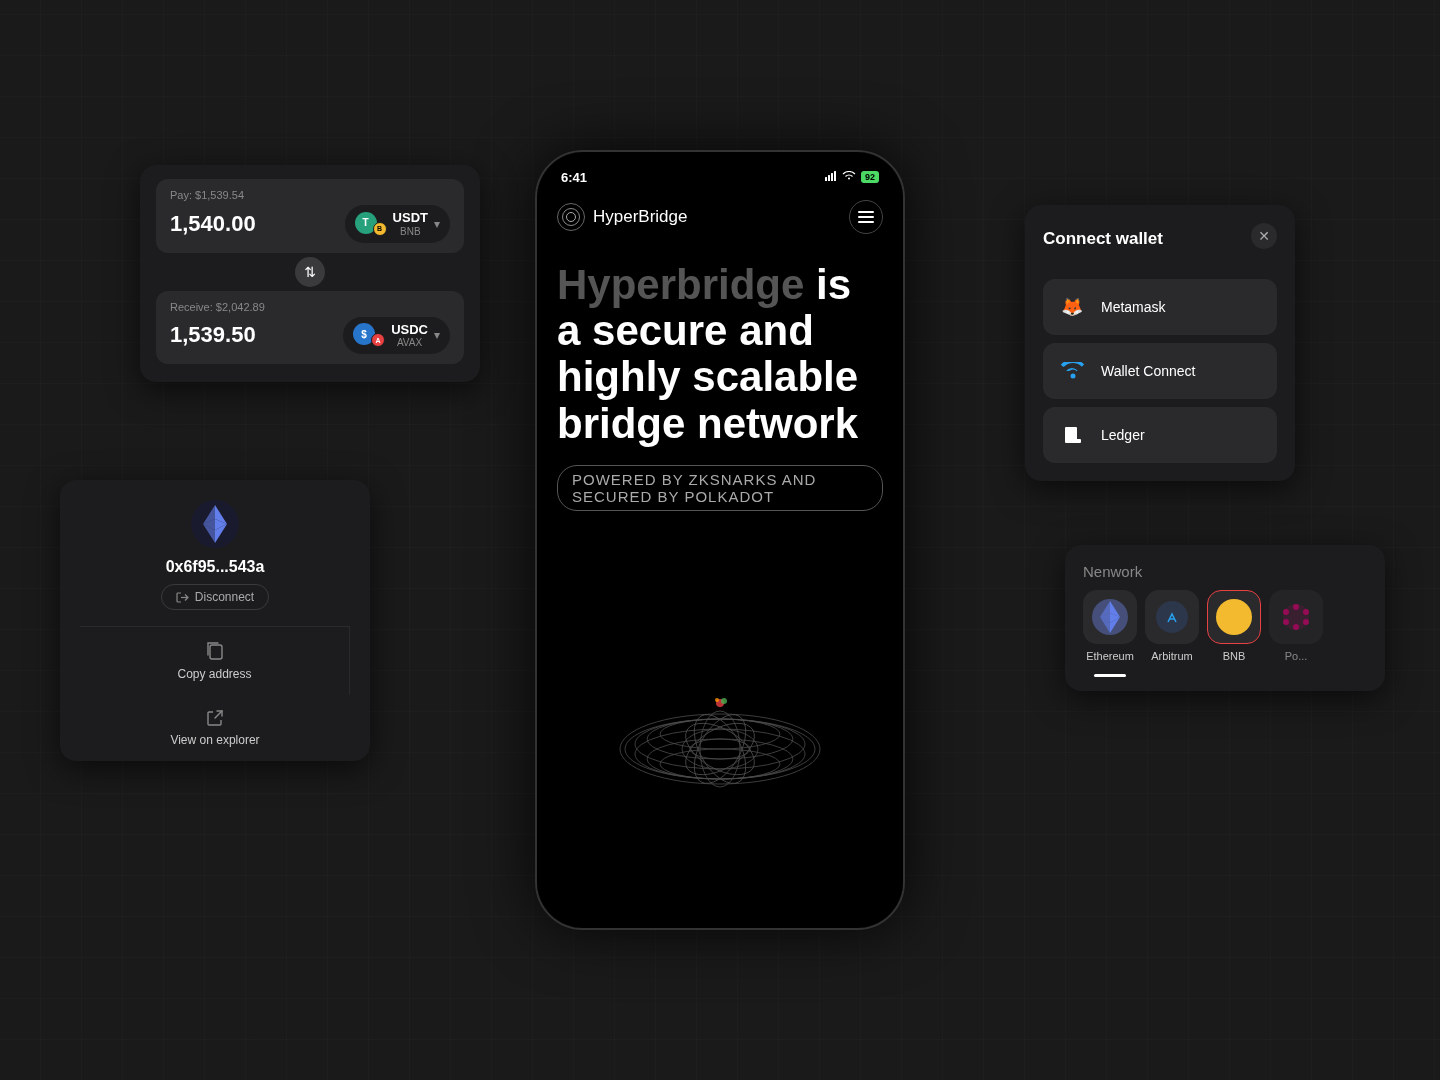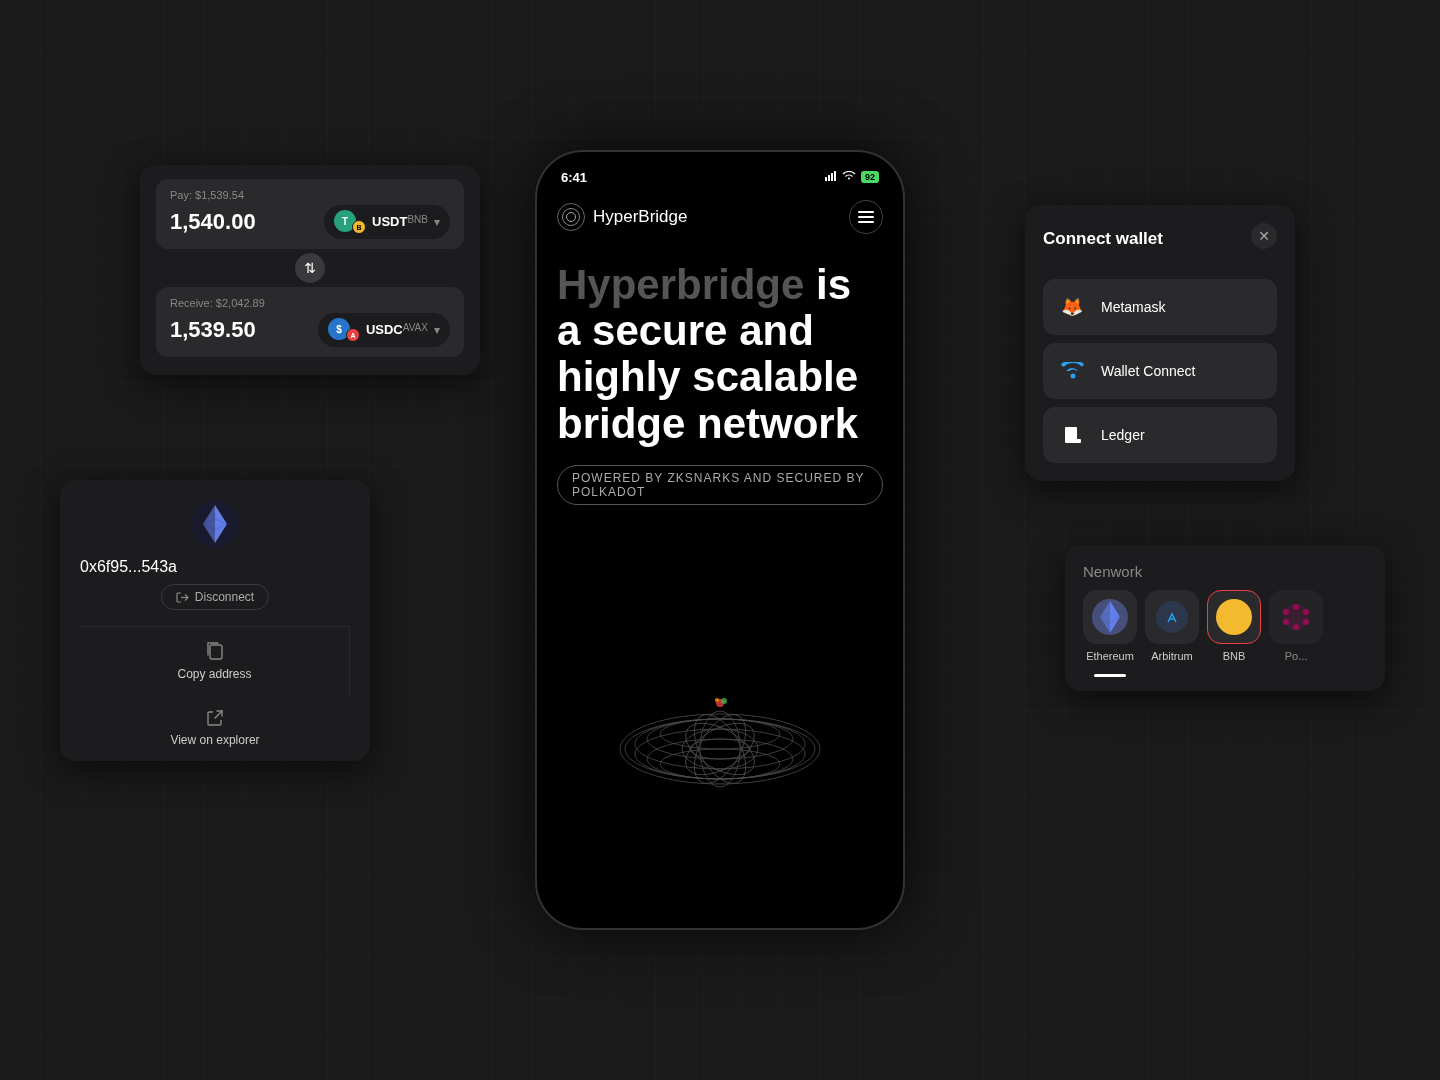--- a/index.html
+++ b/index.html
@@ -185,21 +185,21 @@
     .hero-text .accent {
       color: #555;
     }
 
     .powered-badge {
       margin-top: 18px;
       border: 1px solid #555;
       border-radius: 20px;
       padding: 5px 14px;
       color: #aaa;
-      font-size: 12px;
+      font-size: 15px;
       letter-spacing: 1px;
       text-transform: uppercase;
     }
 
     
     .torus-container {
       display: flex;
       justify-content: center;
       align-items: center;
       flex: 1;
@@ -279,22 +279,23 @@
       height: 14px;
       border-radius: 50%;
       position: absolute;
       bottom: 0;
       right: 0;
       border: 1.5px solid #1c1c1e;
     }
 
     .token-name-stack {
       display: flex;
-      flex-direction: row;
+      flex-direction: column;
       line-height: 1.2;
+      text-align: center;
     }
 
     .token-name-main {
       color: #fff;
       font-size: 13px;
       font-weight: 600;
     }
 
     .token-name-secondary {
       color: #888;
@@ -398,22 +399,22 @@
       border-radius: 50%;
       display: flex;
       align-items: center;
       justify-content: center;
       margin: 0 auto 10px;
     }
 
     .wallet-address {
       color: #fff;
       font-size: 16px;
-      font-weight: 400;
-      text-align: left;
+      font-weight: 700;
+      text-align: center;
       margin-bottom: 8px;
     }
 
     .disconnect-btn {
       display: flex;
       align-items: center;
       gap: 6px;
       margin: 0 auto 16px;
       background: transparent;
       border: 1px solid #3a3a3d;

